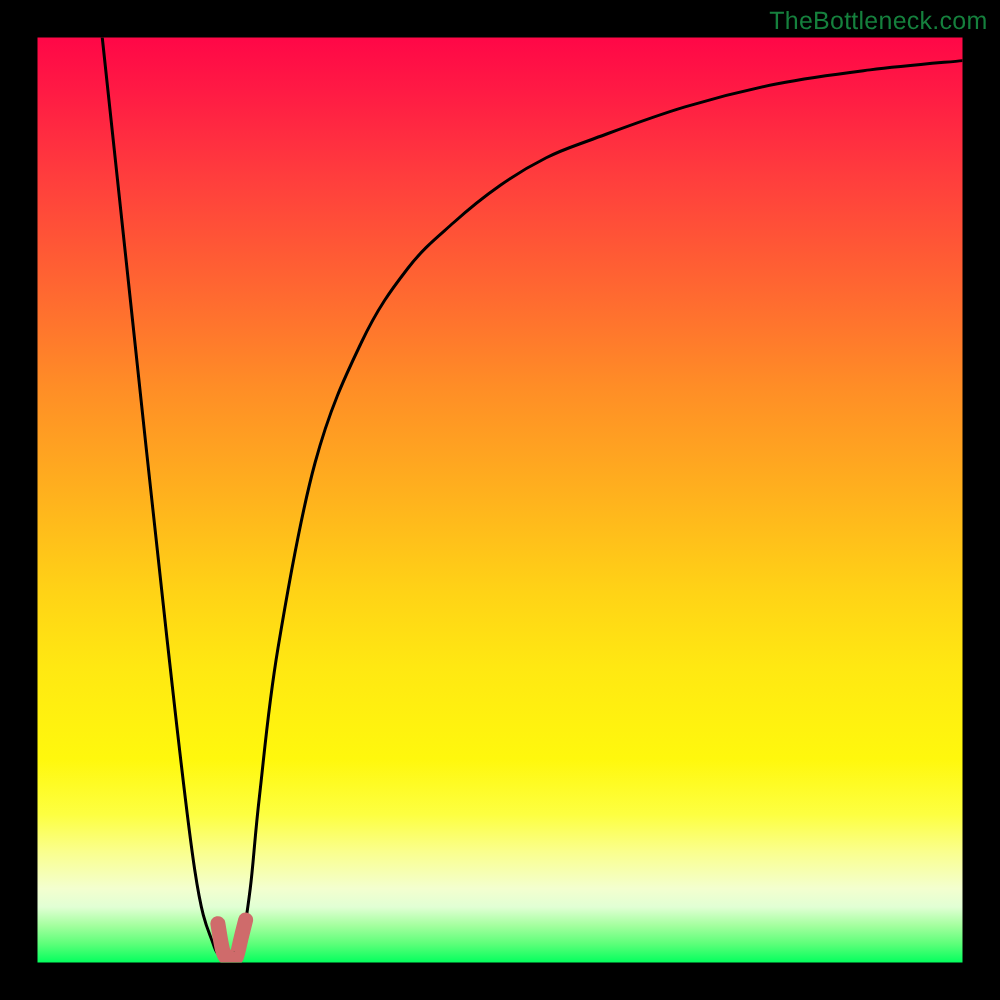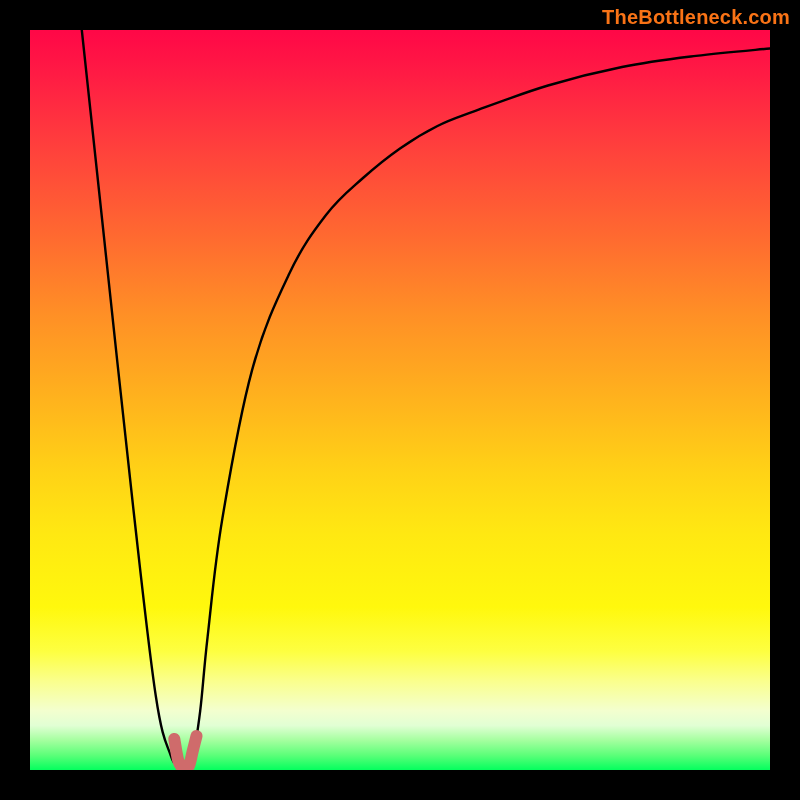--- a/index.html
+++ b/index.html
@@ -54,23 +54,23 @@
     position: absolute;
     left: 0;
     top: 0;
     width: 100%;
     height: 100%;
   }
   .watermark {
     position: absolute;
     top: 6px;
     right: 10px;
-    color: #f97316;
+    color: #15803d;
     font-size: 20px;
-    font-weight: 700;
+    font-weight: 400;
     letter-spacing: 0.2px;
     user-select: none;
   }
 </style>
 </head>
 <body>
 
 <div class="outer">
   <div class="watermark">TheBottleneck.com</div>
   <div class="plot-area">

